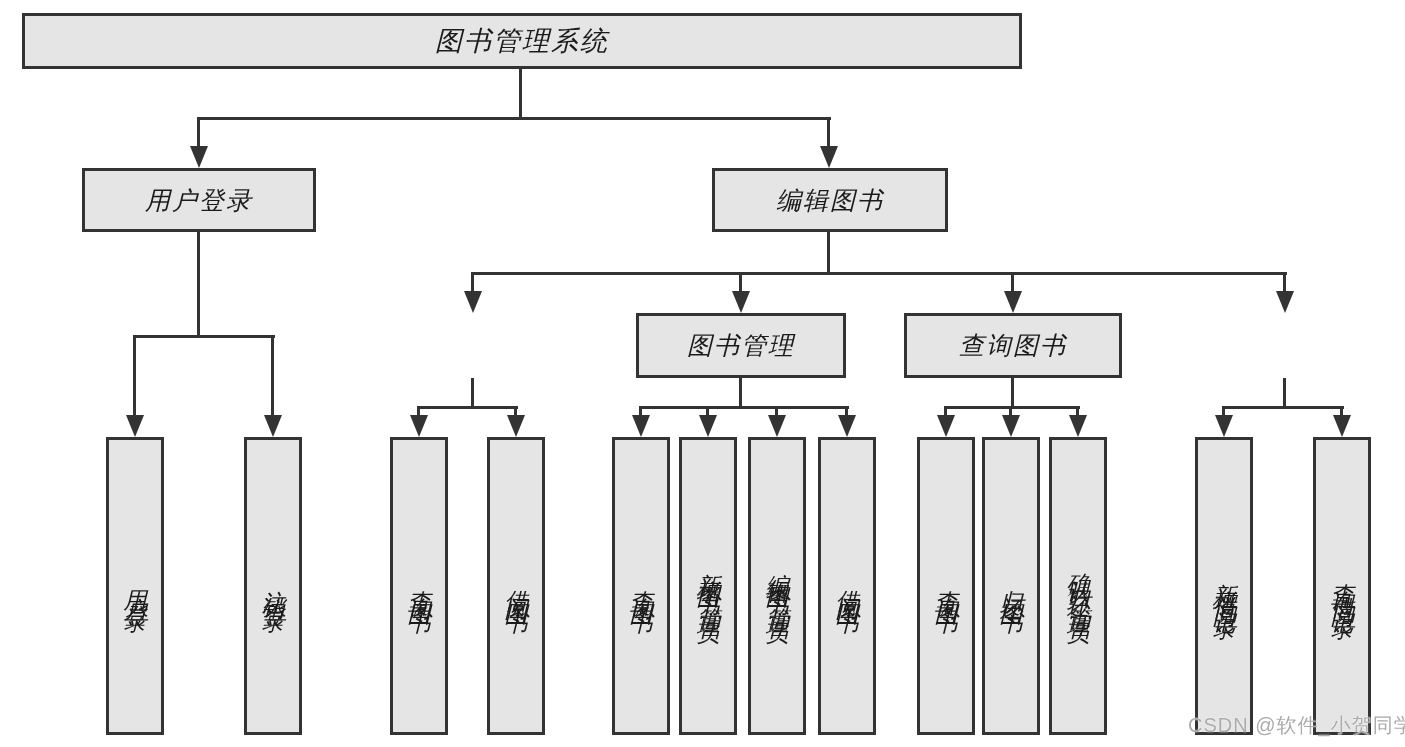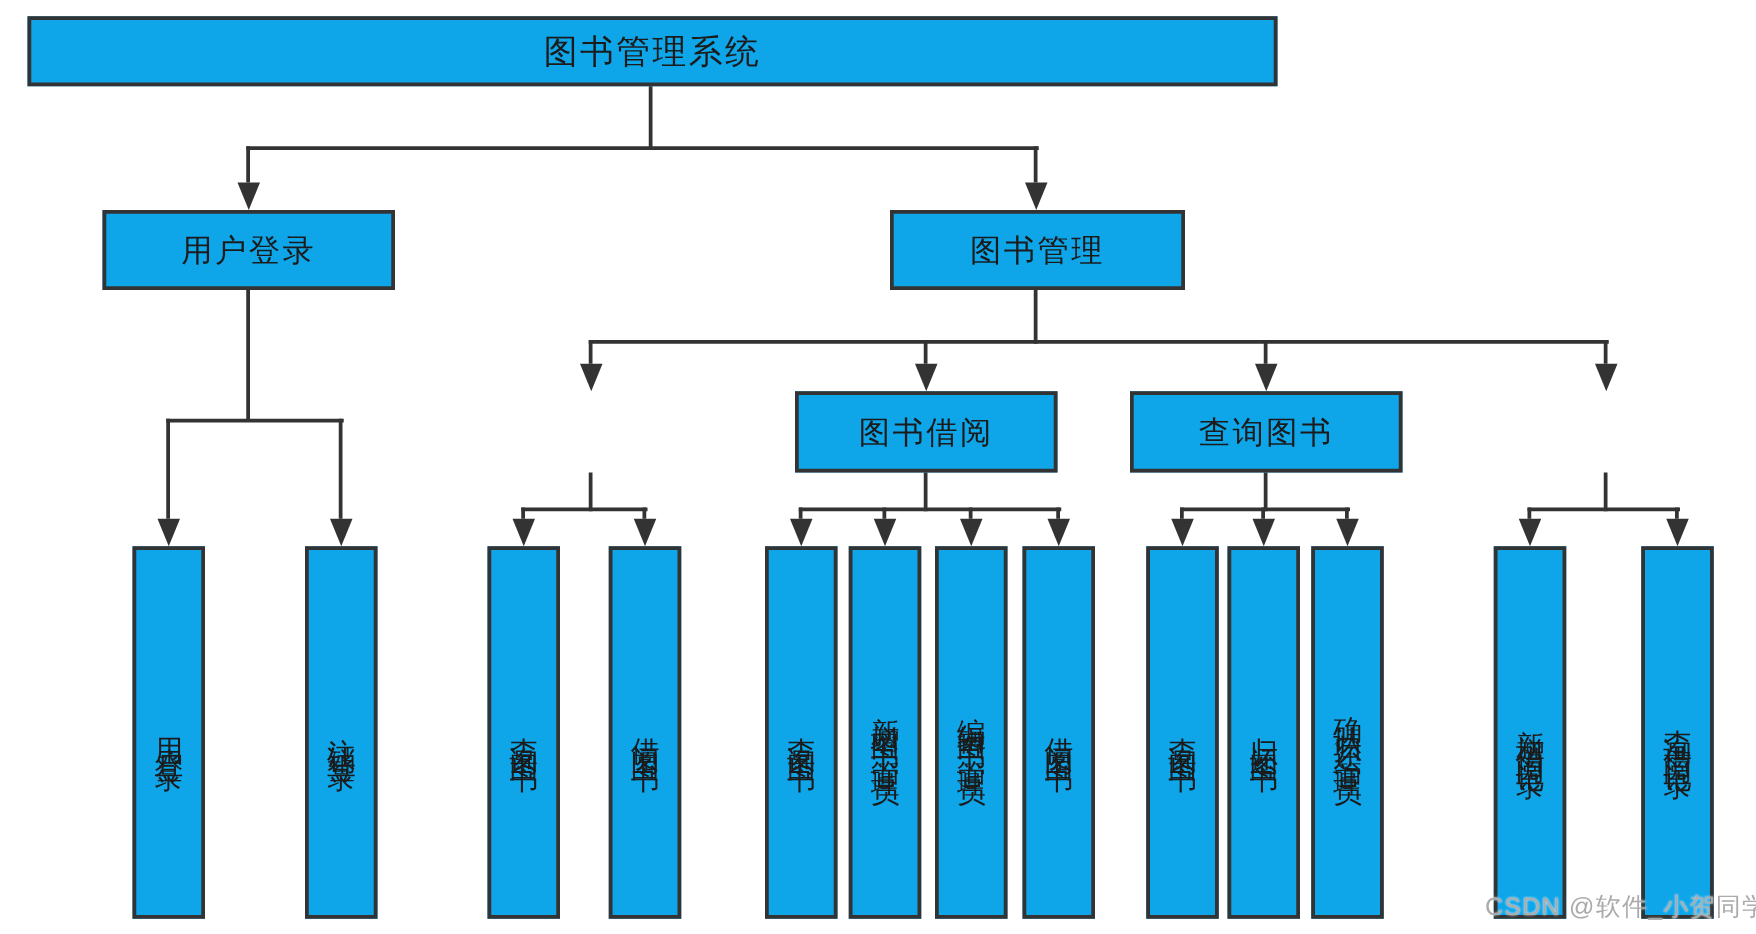--- a/index.html
+++ b/index.html
@@ -1,20 +1,20 @@
 <!DOCTYPE html>
 <html><head>
 <meta charset="utf-8">
 <style>
   html,body{margin:0;padding:0;background:#ffffff;}
   body{width:1405px;height:747px;font-family:"Liberation Sans","DejaVu Sans",sans-serif;}
   #diagram{position:relative;width:1405px;height:747px;background:#ffffff;overflow:hidden;}
 
-  .box{position:absolute;box-sizing:border-box;border:3px solid #333333;background:#0ea5e9;
-       display:flex;align-items:center;justify-content:center;color:#1b1b1b;}
+  .box{position:absolute;box-sizing:border-box;border:3px solid #333333;background:#e5e5e5;
+       display:flex;align-items:center;justify-content:center;color:#1b1b1b;font-style:italic;}
   .box.root span{font-size:27px;letter-spacing:2px;}
   .box.h span{font-size:25px;letter-spacing:2px;white-space:nowrap;}
   .box.v span{writing-mode:vertical-rl;text-orientation:mixed;font-size:23px;
               letter-spacing:7px;line-height:1;}
 
   .line{position:absolute;background:#333333;}
   .drop{position:absolute;background:#333333;width:3px;}
   .drop::after{content:"";position:absolute;top:100%;left:50%;margin-left:-9px;
                width:0;height:0;border-left:9px solid transparent;
                border-right:9px solid transparent;border-top:22px solid #333333;}
@@ -28,25 +28,25 @@
 <div id="diagram">
 
   <div class="box root" style="left:22px;top:13px;width:1000px;height:56px">
     <span>图书管理系统</span>
   </div>
 
   <div class="box h" style="left:82px;top:168px;width:234px;height:64px">
     <span>用户登录</span>
   </div>
   <div class="box h" style="left:712px;top:168px;width:236px;height:64px">
-    <span>图书管理</span>
+    <span>编辑图书</span>
   </div>
 
   <div class="box h" style="left:636px;top:313px;width:210px;height:65px">
-    <span>图书借阅</span>
+    <span>图书管理</span>
   </div>
   <div class="box h" style="left:904px;top:313px;width:218px;height:65px">
     <span>查询图书</span>
   </div>
 
   <div class="box v" style="left:106px;top:437px;width:58px;height:298px">
     <span>用户登录</span>
   </div>
   <div class="box v" style="left:244px;top:437px;width:58px;height:298px">
     <span>注销登录</span>

